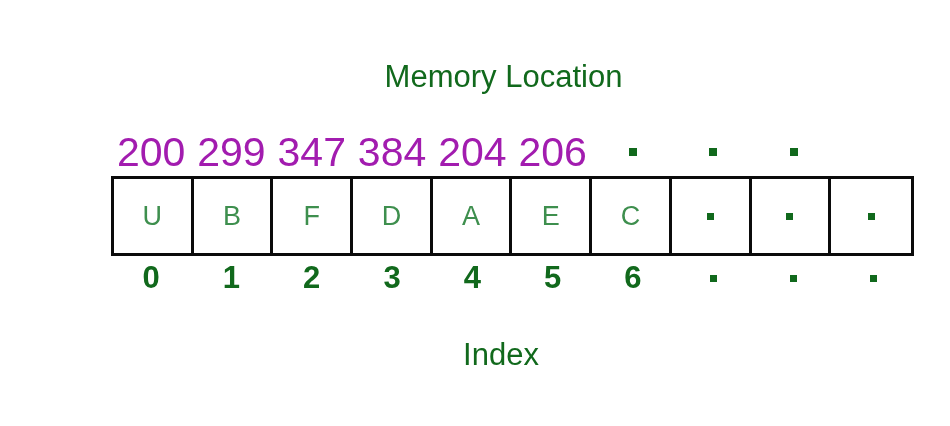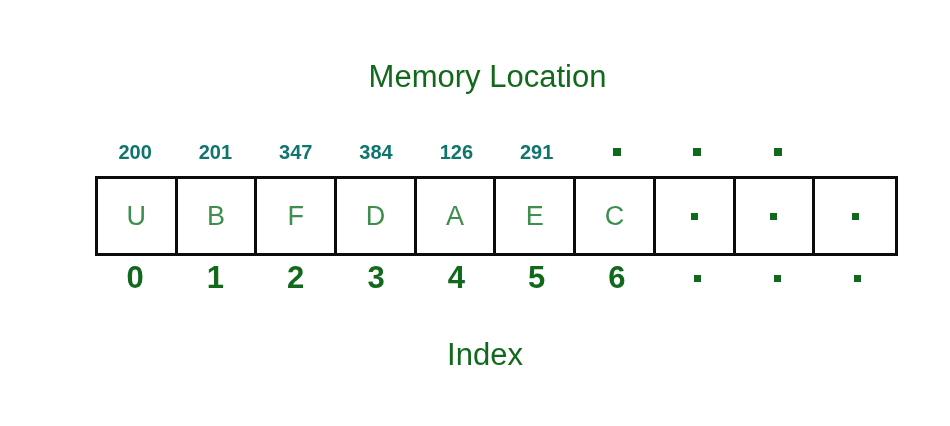--- a/index.html
+++ b/index.html
@@ -11,21 +11,21 @@
     width: 950px;
     height: 426px;
     position: relative;
     overflow: hidden;
     font-family: "Liberation Sans", sans-serif;
     -webkit-font-smoothing: antialiased;
   }
 
   #diagram {
     position: absolute;
-    left: 0;
+    left: 16px;
     top: 0;
     width: 851px;
     height: 426px;
   }
 
   
   .title-top {
     position: absolute;
     left: 0;
     top: 60px;
@@ -64,24 +64,24 @@
     text-align: center;
   }
 
   
   .addr-row {
     top: 132px;
     height: 38px;
     align-items: flex-end;
   }
   .addr-cell {
-    font-size: 20px;
+    font-size: 41px;
     line-height: 36px;
-    font-weight: bold;
-    color: #0f766e;
+    font-weight: normal;
+    color: #a21caf;
     white-space: nowrap;
   }
   .addr-cell.dot,
   .idx-cell.dot {
     display: flex;
     align-items: center;
     justify-content: center;
     height: 36px;
   }
 
@@ -143,25 +143,25 @@
 </style>
 </head>
 <body>
 
 <div id="diagram">
 
   <div class="title-top">Memory Location</div>
 
   <div class="row addr-row">
       <div class="addr-cell">200</div>
-      <div class="addr-cell">201</div>
+      <div class="addr-cell">299</div>
       <div class="addr-cell">347</div>
       <div class="addr-cell">384</div>
-      <div class="addr-cell">126</div>
-      <div class="addr-cell">291</div>
+      <div class="addr-cell">204</div>
+      <div class="addr-cell">206</div>
       <div class="addr-cell dot">
         <span class="sq"></span>
       </div>
       <div class="addr-cell dot">
         <span class="sq"></span>
       </div>
       <div class="addr-cell dot">
         <span class="sq"></span>
       </div>
     </div>

